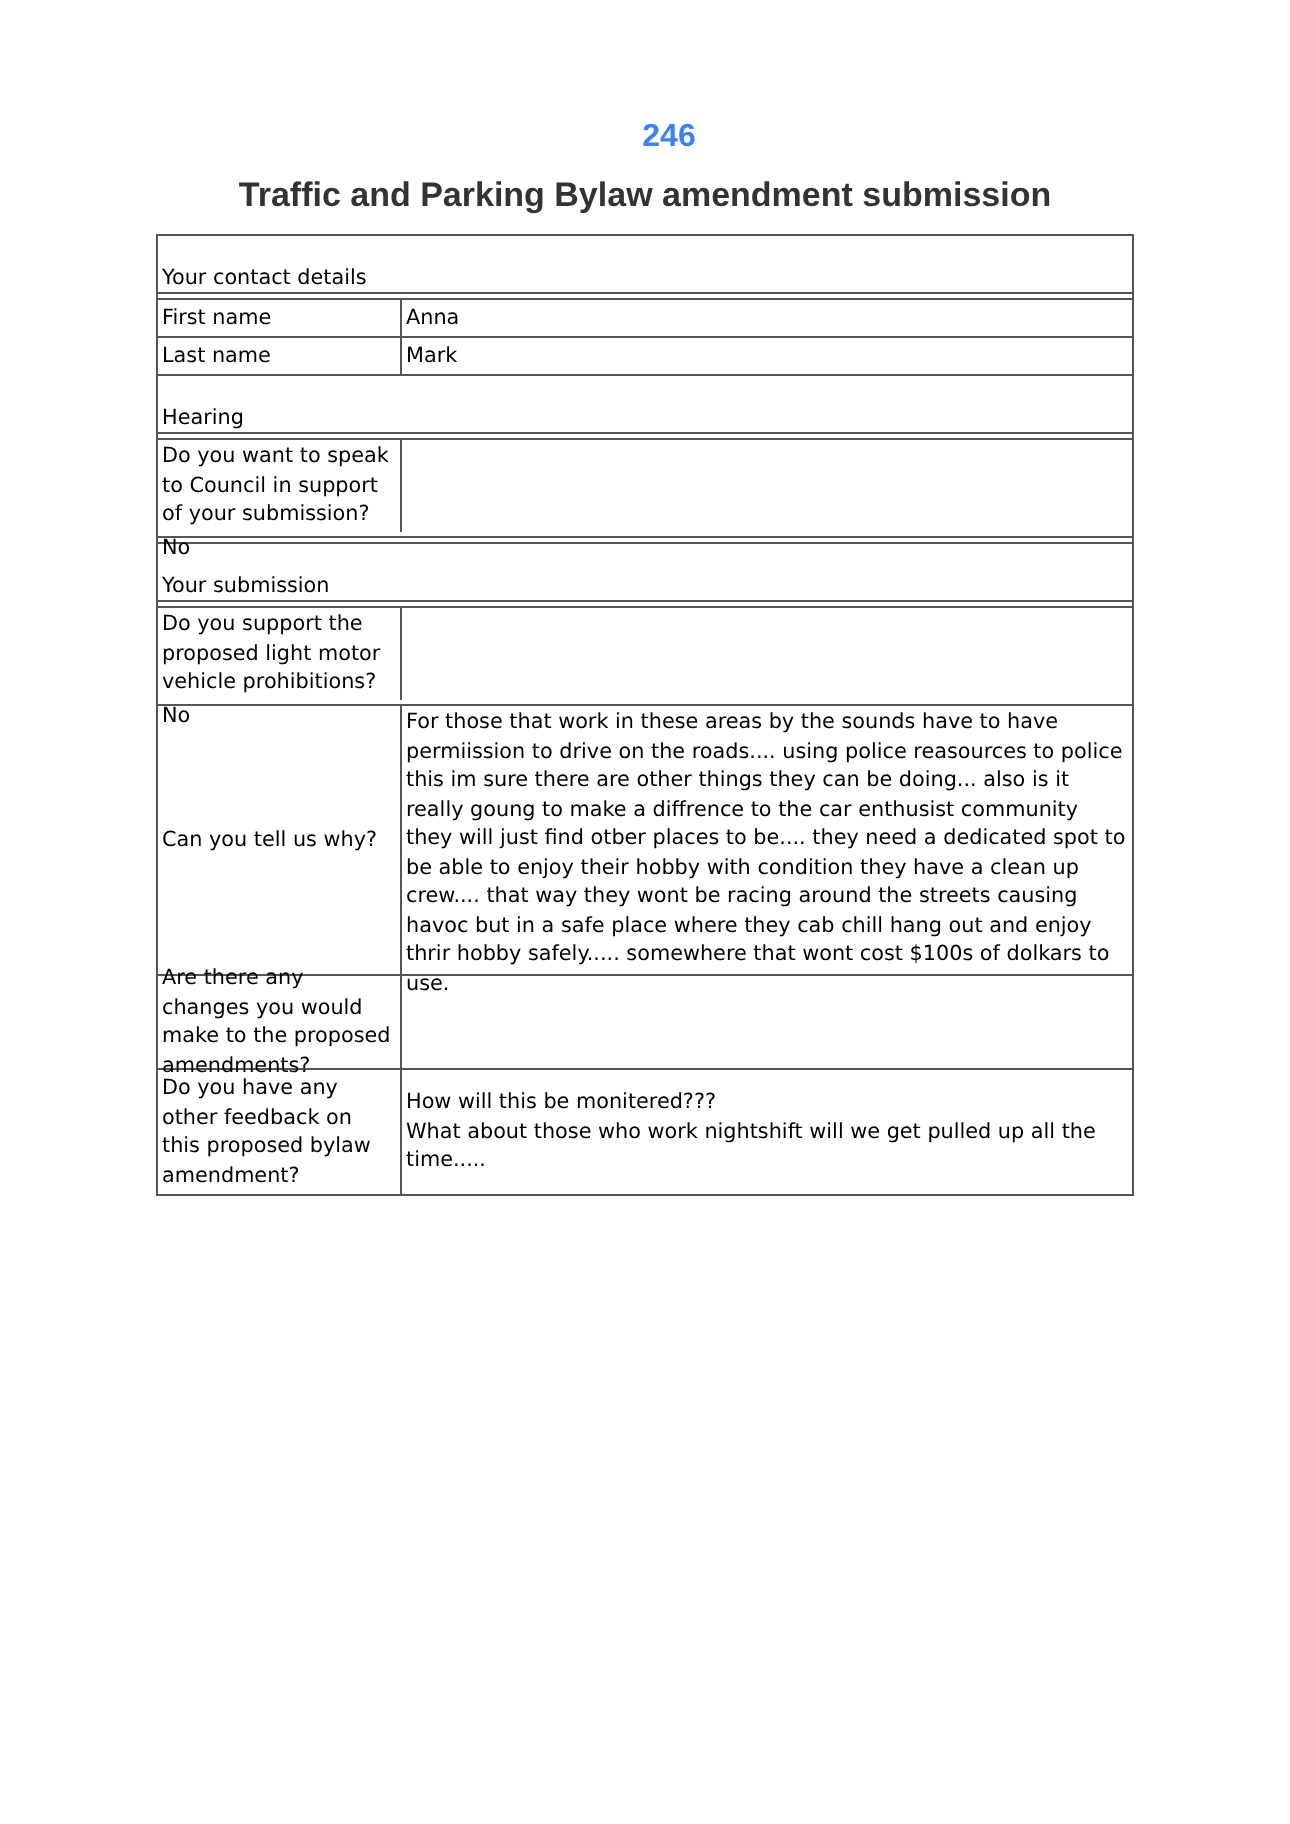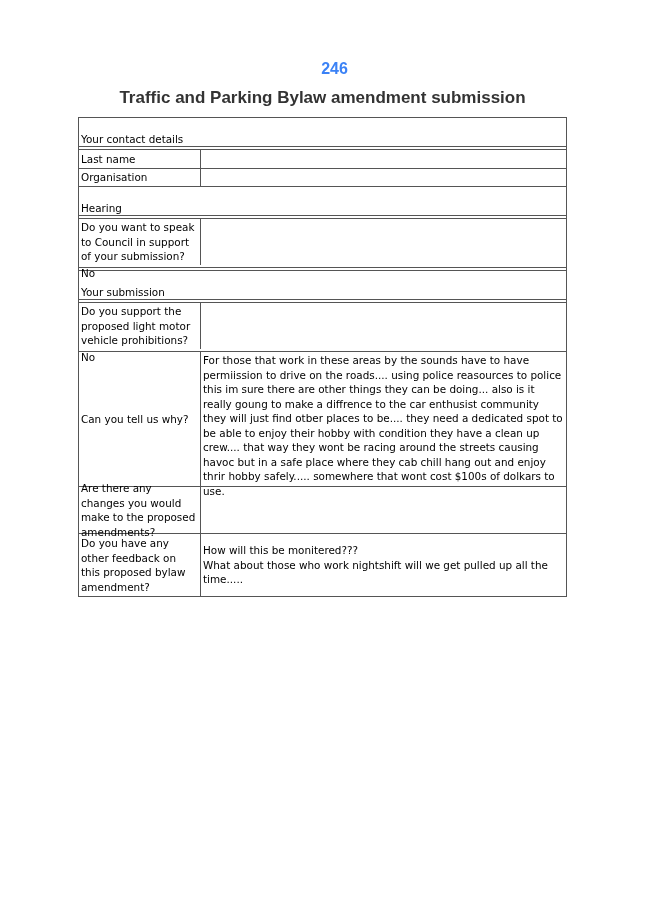--- a/index.html
+++ b/index.html
@@ -25,25 +25,26 @@
 <body>
 
 <div class="page-number">246</div>
 <div class="doc-title">Traffic and Parking Bylaw amendment submission</div>
 
 <div class="form">
   <div class="row first section">Your contact details</div>
   <div class="sep"></div>
 
   <div class="row h19">
+    <div class="label">First name</div>
+    <div class="value">Anna</div>
+  </div>
+  <div class="row h19">
     <div class="label">Last name</div>
-  </div>
-  <div class="row h18">
-    <div class="label">Organisation</div>
-    <div class="value"></div>
+    <div class="value">Mark</div>
   </div>
 
   <div class="row section h19">Hearing</div>
   <div class="sep"></div>
 
   <div class="row h49">
     <div class="label">Do you want to speak to Council in support of your submission?</div>
     <div class="value">No</div>
   </div>
 

